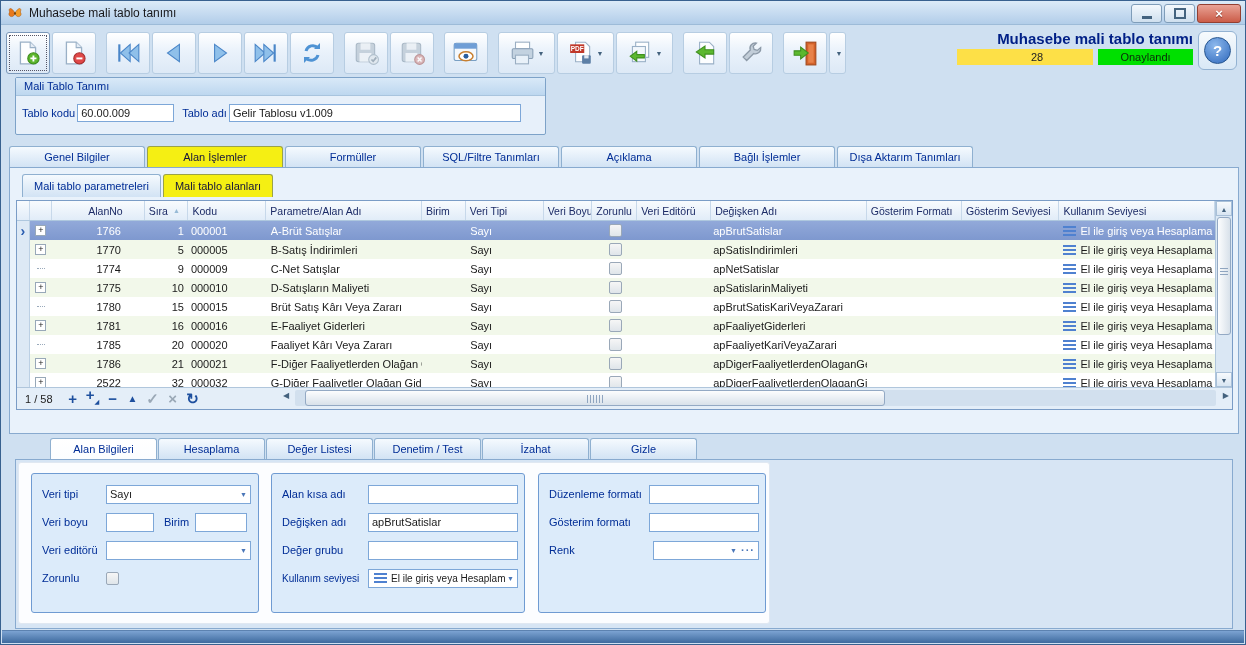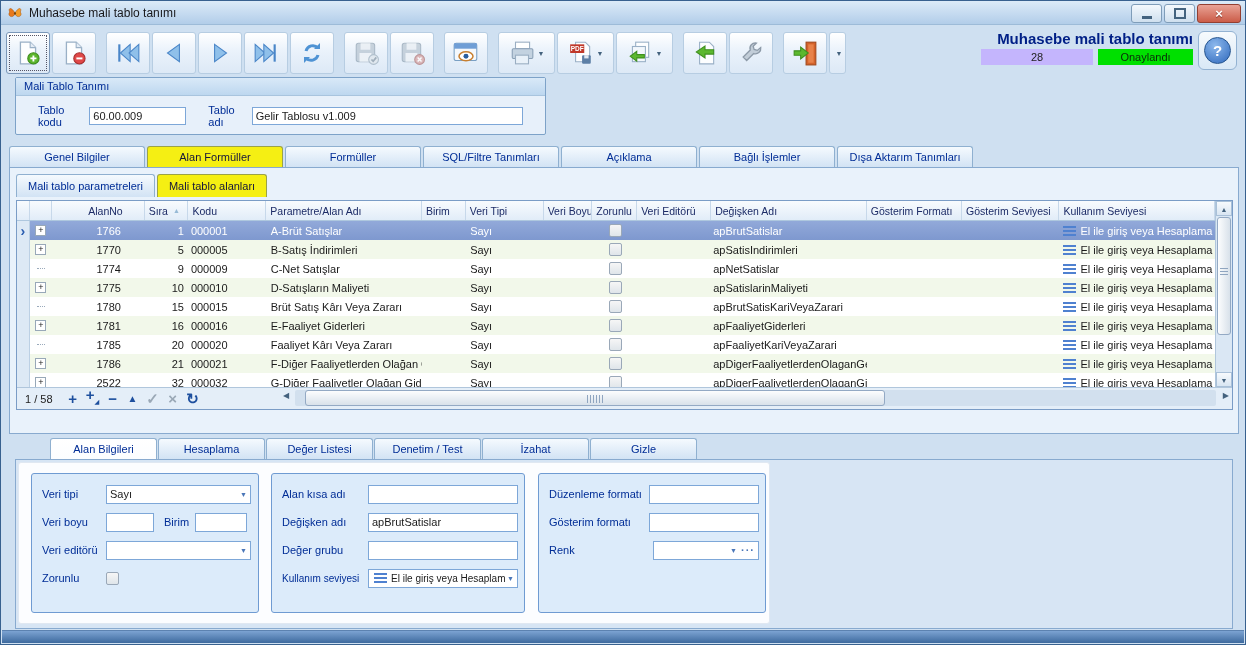--- a/index.html
+++ b/index.html
@@ -29,45 +29,45 @@
   .tbtn.dd{width:57px;}
   .tbtn.mini{width:17px;height:42px;}
   .tbtn.active{border-color:#7a97b8;outline:1px dotted #556;outline-offset:-4px;}
   .tbtn.disabled svg{opacity:.75;}
   .ddarr{font-size:7px;color:#44627e;margin-left:3px;}
 
   
   .info{position:absolute;top:29px;right:52px;text-align:right;}
   .ititle{font-size:15px;font-weight:bold;color:#001f86;}
   .iboxes{display:flex;justify-content:flex-end;gap:5px;margin-top:2px;}
-  .recbox{width:112px;height:16px;background:#c4b5fd;color:#222;display:flex;align-items:center;justify-content:center;}
+  .recbox{width:112px;height:16px;background:#fde047;color:#222;display:flex;align-items:center;justify-content:center;padding-left:24px;}
   .statbox{width:95px;height:16px;display:flex;align-items:center;justify-content:center;color:#072;color:#0a2a0a;}
   .helpbtn{position:absolute;top:30px;right:8px;width:37px;height:37px;border:1px solid #93b2d2;border-radius:6px;
     background:linear-gradient(#f6fafd,#d9e8f6);display:flex;align-items:center;justify-content:center;}
   .helpq{width:25px;height:25px;border-radius:50%;background:radial-gradient(circle at 40% 30%,#8cb8ec,#2f69bd);
     color:#fff;font-weight:bold;font-size:15px;display:flex;align-items:center;justify-content:center;
     border:1px solid #26558f;}
 
   
   .defbox{position:absolute;left:14px;top:76px;width:531px;height:58px;border:1px solid #7da2c8;
     background:#e7f0fa;border-radius:2px;box-sizing:border-box;}
   .defbox .hdr{height:18px;background:linear-gradient(#d9e9f8,#bdd7ef);border-bottom:1px solid #a8c4de;
     color:#002d96;padding:2px 0 0 8px;box-sizing:border-box;}
-  .defbox .dbody{display:flex;align-items:center;padding:8px 22px;gap:2px;color:#002d96;}
+  .defbox .dbody{display:flex;align-items:center;padding:8px 6px;gap:2px;color:#002d96;}
   .ipt{height:18px;border:1px solid #7da7d8;font-family:"Liberation Sans",sans-serif;font-size:11px;
     padding:0 3px;color:#1a1a1a;box-sizing:border-box;background:#fff;}
   .w95{width:97px;} .w290{width:292px;}
 
   
   .maintabs{position:absolute;left:8px;top:145px;display:flex;}
   .tab{width:136px;height:21px;margin-right:2px;border:1px solid #8fb0d0;border-bottom:none;
     border-radius:3px 3px 0 0;background:linear-gradient(#f5fafe,#d2e3f4);color:#002d96;
     display:flex;align-items:center;justify-content:center;box-sizing:border-box;}
   .tab.active{background:#f5ef13;color:#14143c;border-color:#9aa24a;}
-  .subtabs{position:absolute;left:6px;top:6px;display:flex;}
+  .subtabs{position:absolute;left:12px;top:6px;display:flex;}
   .subtabs .tab{width:auto;padding:0 11px;height:23px;}
 
   
   .page{position:absolute;left:8px;top:166px;width:1230px;height:267px;background:#e9f2fb;
     border:1px solid #88aacf;box-sizing:border-box;}
 
   
   .grid{position:absolute;left:6px;top:32px;width:1217px;height:210px;border:1px solid #7a9cc6;
     background:#fff;box-sizing:border-box;}
   .ghead{display:flex;height:20px;width:1198px;background:linear-gradient(#f8fbfe,#e1ecf8);
@@ -318,31 +318,31 @@
   </div>
   <div class="helpbtn">
       <span class="helpq">?</span>
     </div>
 
   <div class="defbox">
     <div class="hdr">Mali Tablo Tanımı</div>
     <div class="dbody">
       <span class="flbl">Tablo kodu</span>
       <input class="ipt w95" readonly="" value="60.00.009" style="">
-      <span class="flbl" style="margin-left:20px;">Tablo adı</span>
+      <span class="flbl" style="margin-left:6px;">Tablo adı</span>
       <input class="ipt w290" readonly="" value="Gelir Tablosu v1.009" style="">
     </div>
   </div>
 
   <div class="maintabs">
     <div class="tab">
         <span>Genel Bilgiler</span>
       </div>
       <div class="tab active">
-        <span>Alan Formüller</span>
+        <span>Alan İşlemler</span>
       </div>
       <div class="tab">
         <span>Formüller</span>
       </div>
       <div class="tab">
         <span>SQL/Filtre Tanımları</span>
       </div>
       <div class="tab">
         <span>Açıklama</span>
       </div>

